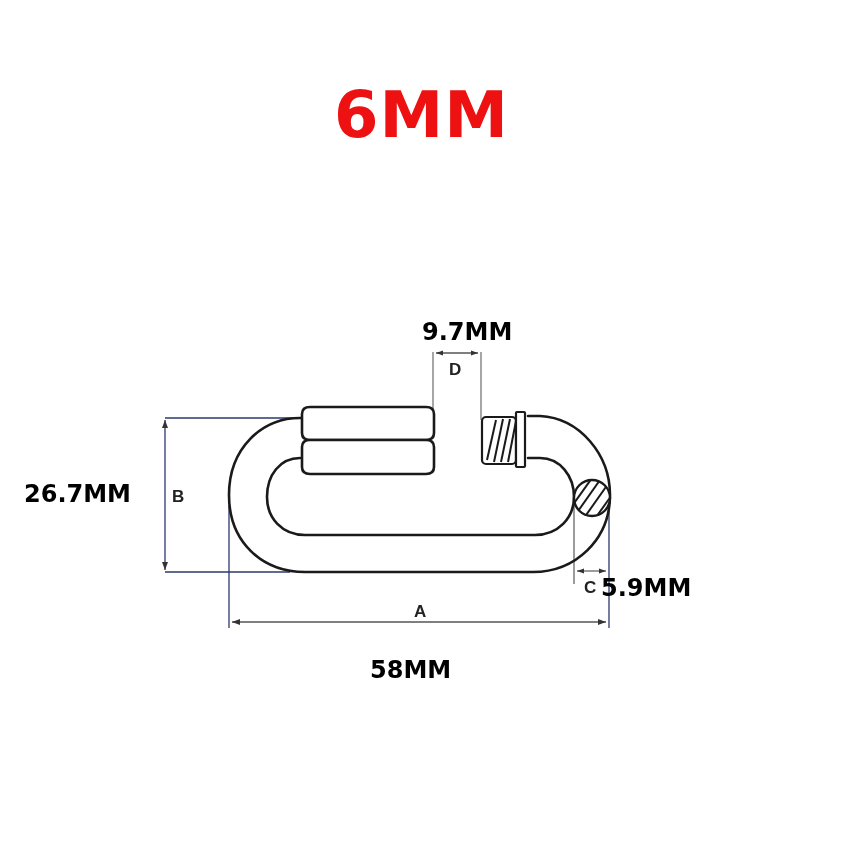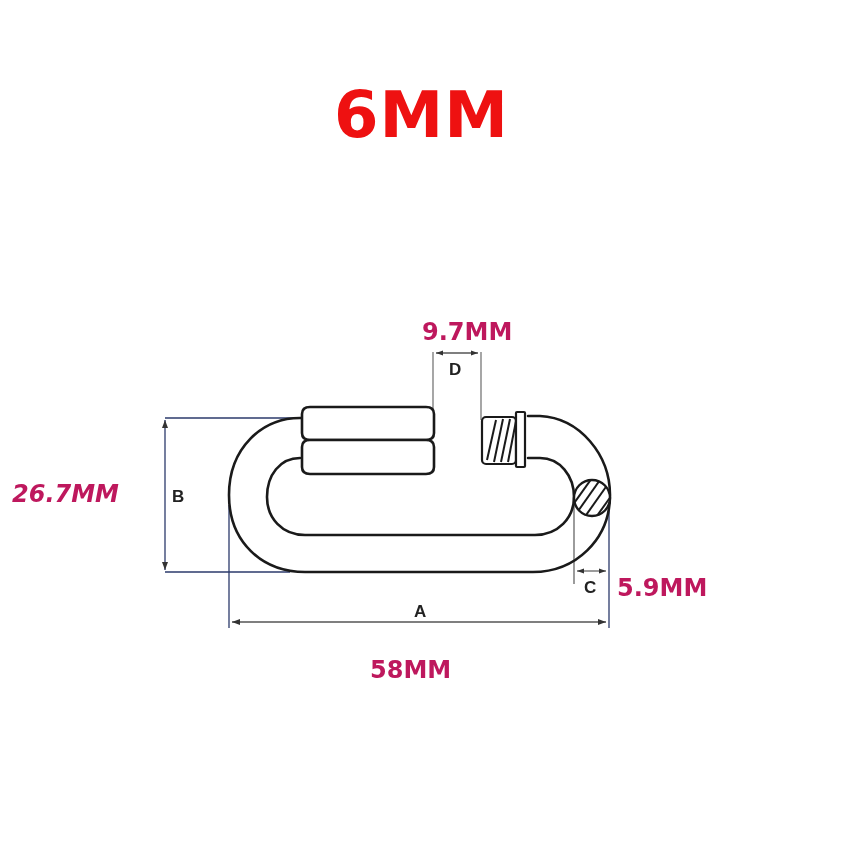--- a/index.html
+++ b/index.html
@@ -1,18 +1,18 @@
 <!DOCTYPE html>
 <html><head>
   <meta charset="utf-8">
   <style>
     html, body { margin: 0; padding: 0; background: #ffffff; }
     body { width: 843px; height: 843px; position: relative; overflow: hidden; font-family: "Liberation Sans", sans-serif; }
     .title { position: absolute; left: 0; width: 843px; top: 78px; text-align: center; color: #ee1111; font-weight: bold; font-size: 64px; font-family: "DejaVu Sans", sans-serif; letter-spacing: 1px; }
-    .dim-label { position: absolute; color: #be185d; font-weight: bold; font-size: 24px; font-family: "DejaVu Sans", sans-serif; white-space: nowrap; }
+    .dim-label { position: absolute; color: #000000; font-weight: bold; font-size: 24px; font-family: "DejaVu Sans", sans-serif; white-space: nowrap; }
     .letter { position: absolute; color: #222; font-weight: bold; font-size: 17px; font-family: "Liberation Sans", sans-serif; }
     svg { position: absolute; left: 0; top: 0; }
   </style>
 </head>
 <body>
 
 <div class="title">6MM</div>
 
 <svg width="843" height="843" viewBox="0 0 843 843">
   <defs>
@@ -87,15 +87,15 @@
     </g>
   </g>
 </svg>
 
 <div class="letter" style="left:449px; top:360px;">D</div>
 <div class="letter" style="left:172px; top:487px;">B</div>
 <div class="letter" style="left:414px; top:602px;">A</div>
 <div class="letter" style="left:584px; top:578px;">C</div>
 
 <div class="dim-label" style="left:422px; top:318px;">9.7MM</div>
-<div class="dim-label" style="left:12px; top:480px;font-style:italic;">26.7MM</div>
+<div class="dim-label" style="left:24px; top:480px;">26.7MM</div>
 <div class="dim-label" style="left:370px; top:656px;">58MM</div>
-<div class="dim-label" style="left:617px; top:574px;">5.9MM</div>
+<div class="dim-label" style="left:601px; top:574px;">5.9MM</div>
 
 </body></html>

